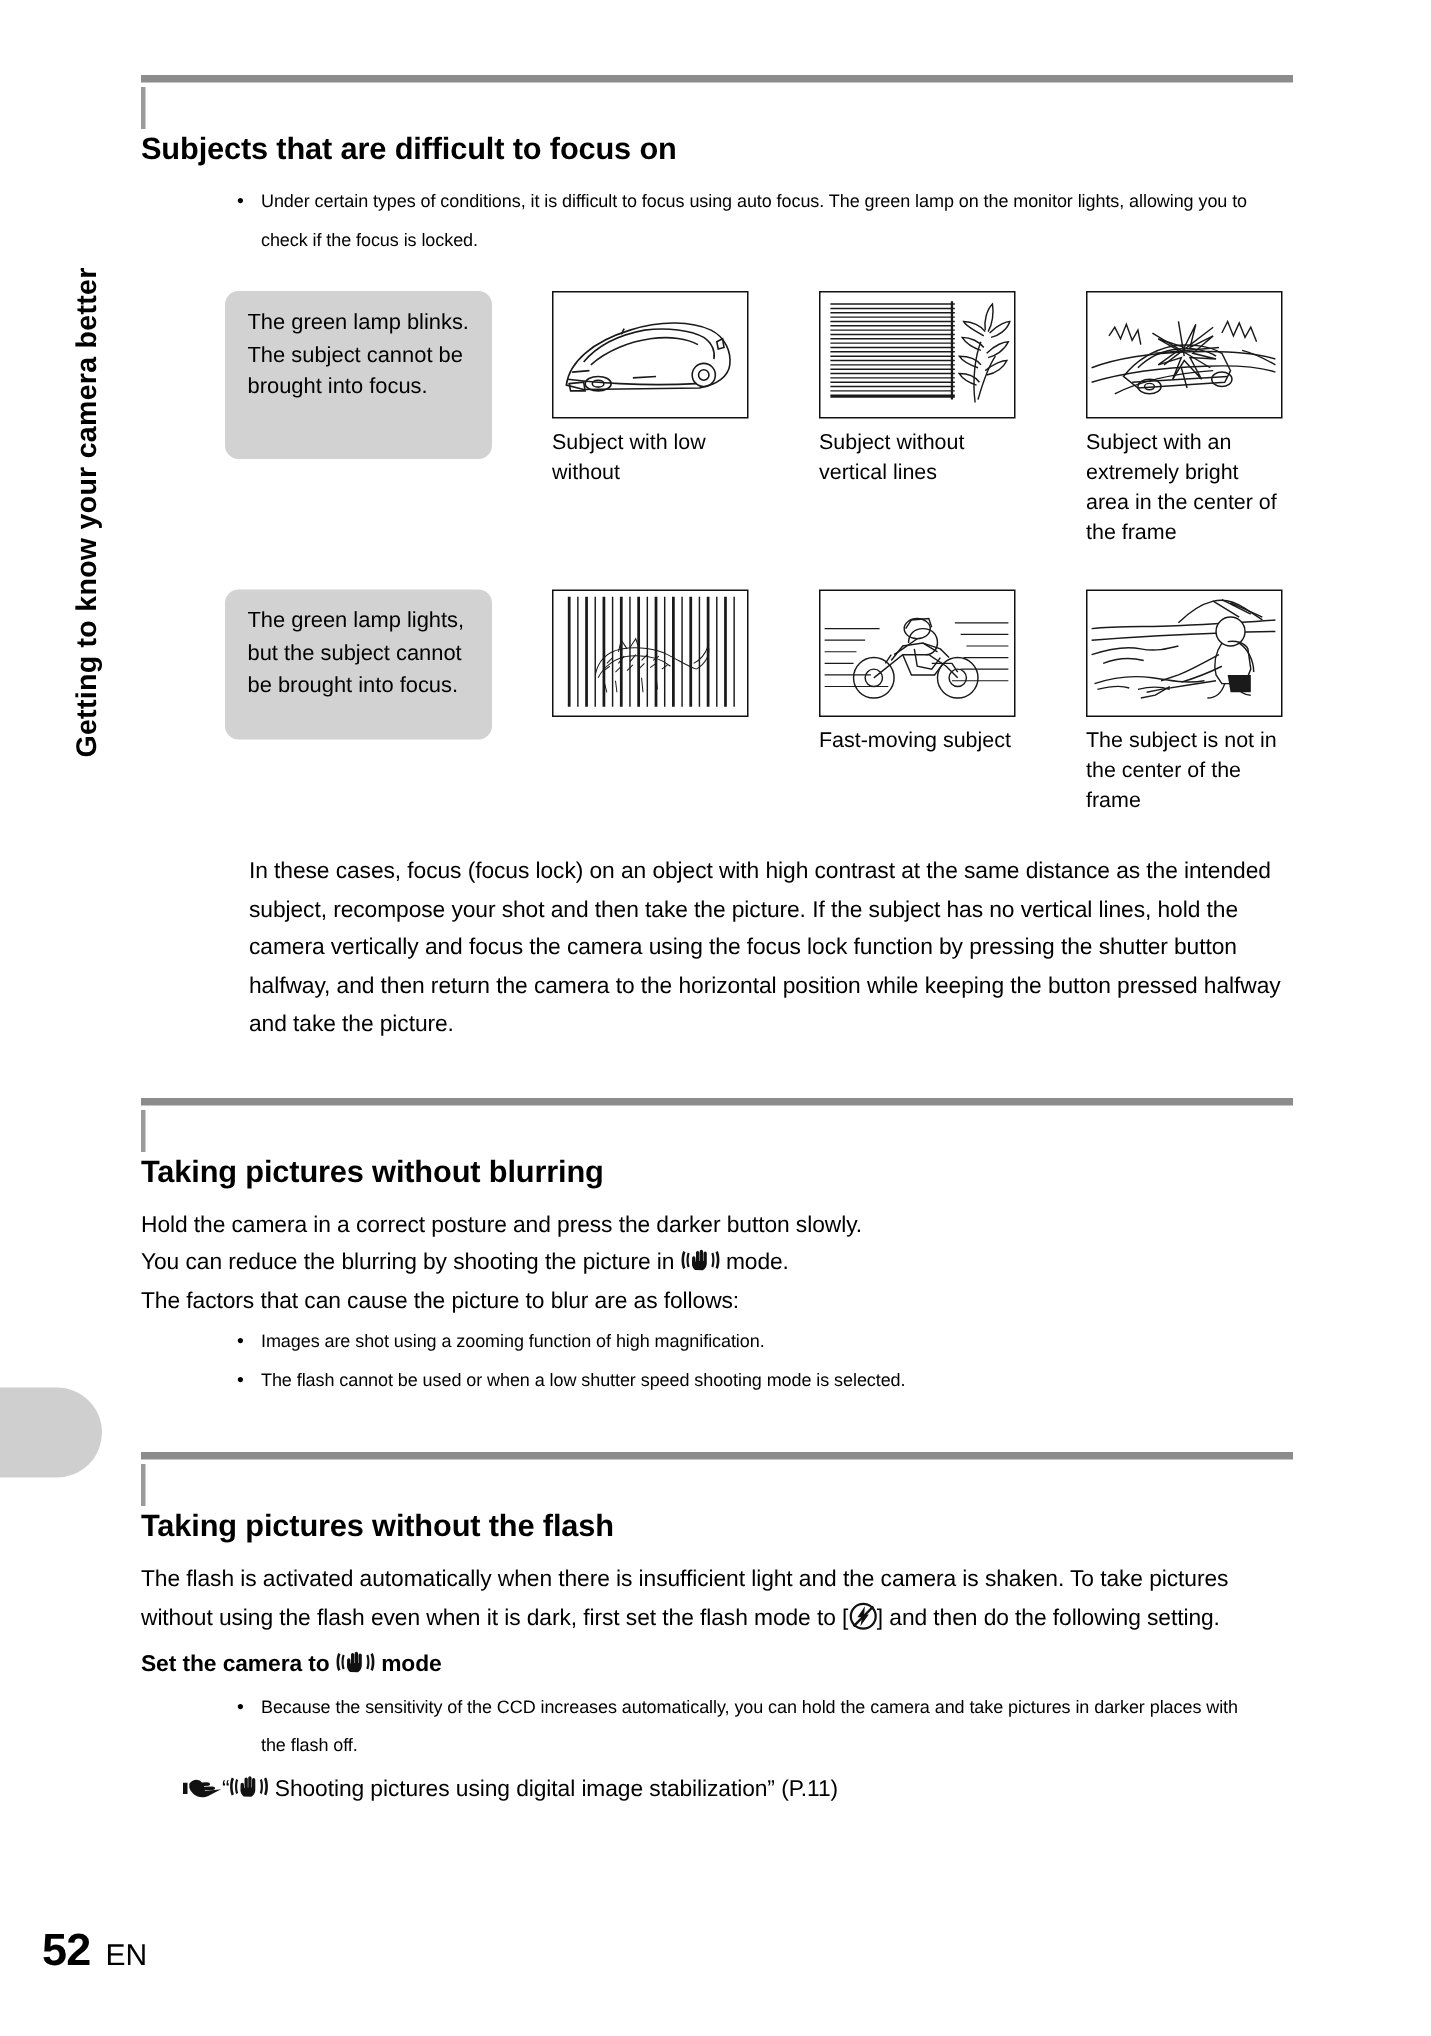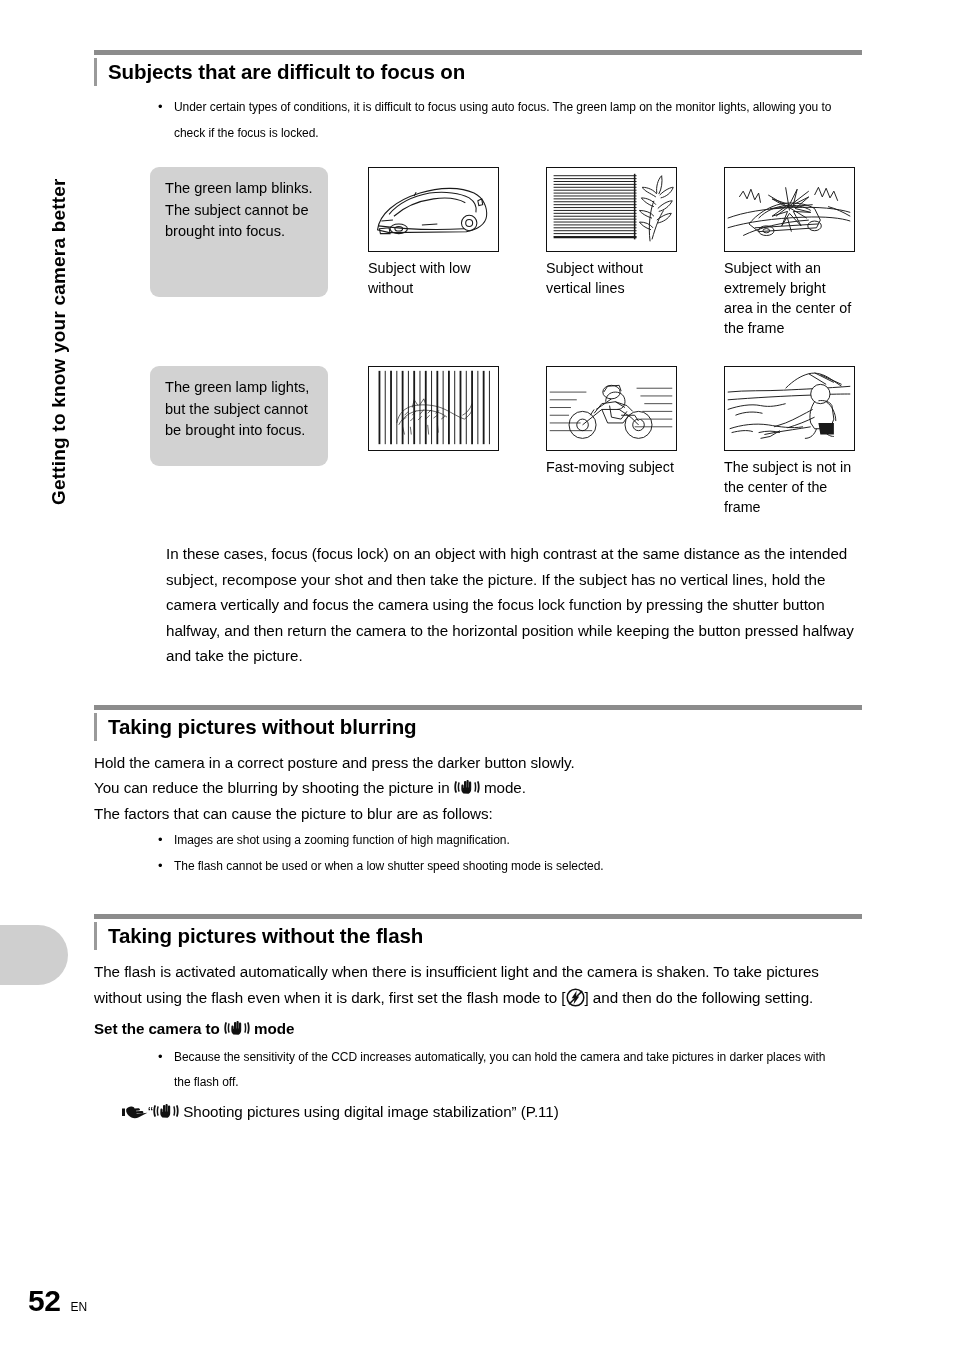--- a/index.html
+++ b/index.html
@@ -55,20 +55,21 @@
   }
   .sec-rule {
     height: 5px;
     background: #8c8c8c;
     width: 768px;
   }
   .sec-head-wrap {
     display: flex;
     align-items: flex-start;
     padding-top: 3px;
+    flex-direction: column;
   }
   .sec-tick {
     width: 3px;
     height: 28px;
     background: #9a9a9a;
     margin-right: 11px;
     flex: none;
   }
   .sec-title {
     font-size: 20.5px;
@@ -157,21 +158,21 @@
     top: 1284px;
     display: flex;
     align-items: baseline;
   }
   .folio-num {
     font-size: 30px;
     font-weight: bold;
     letter-spacing: -0.5px;
   }
   .folio-lang {
-    font-size: 12px;
+    font-size: 20px;
     margin-left: 10px;
   }
 </style>
 </head>
 <body>
 
 <div class="side-tab-shape"></div>
 <div class="vertical-title">Getting to know your camera better</div>
 
 <div class="content">
@@ -183,21 +184,21 @@
       <div class="sec-title">Subjects that are difficult to focus on</div>
     </div>
 
     <ul class="bullet-list" style="margin-top:9px; margin-left:58px; width:710px;">
       <li>Under certain types of conditions, it is difficult to focus using auto focus. The green lamp on the monitor lights, allowing you to check if the focus is locked.</li>
     </ul>
 
     <div class="fig-table" style="margin-top:21px; margin-left:56px;">
 
       <div class="fig-row">
-        <div class="callout" style="height:130px;">
+        <div class="callout" style="height:112px;">
           <span style="white-space:pre-line;">The green lamp blinks.
 The subject cannot be brought into focus.</span>
         </div>
 
         <div class="fig-cell" style="margin-left:40px;">
           <div class="fig-box">
             <svg viewBox="0 0 131 85" width="128" height="82">
               <g fill="none" stroke="#1a1a1a" stroke-width="1.1">
                 <path d="M8 64 C10 48 26 34 52 26 C74 19 95 20 108 26 C118 31 122 41 121 50 C120 58 112 64 100 66 L20 67 Z"></path>
                 <path d="M20 48 C30 36 46 29 62 26 C78 24 94 26 103 31 C109 35 111 41 110 46"></path>

